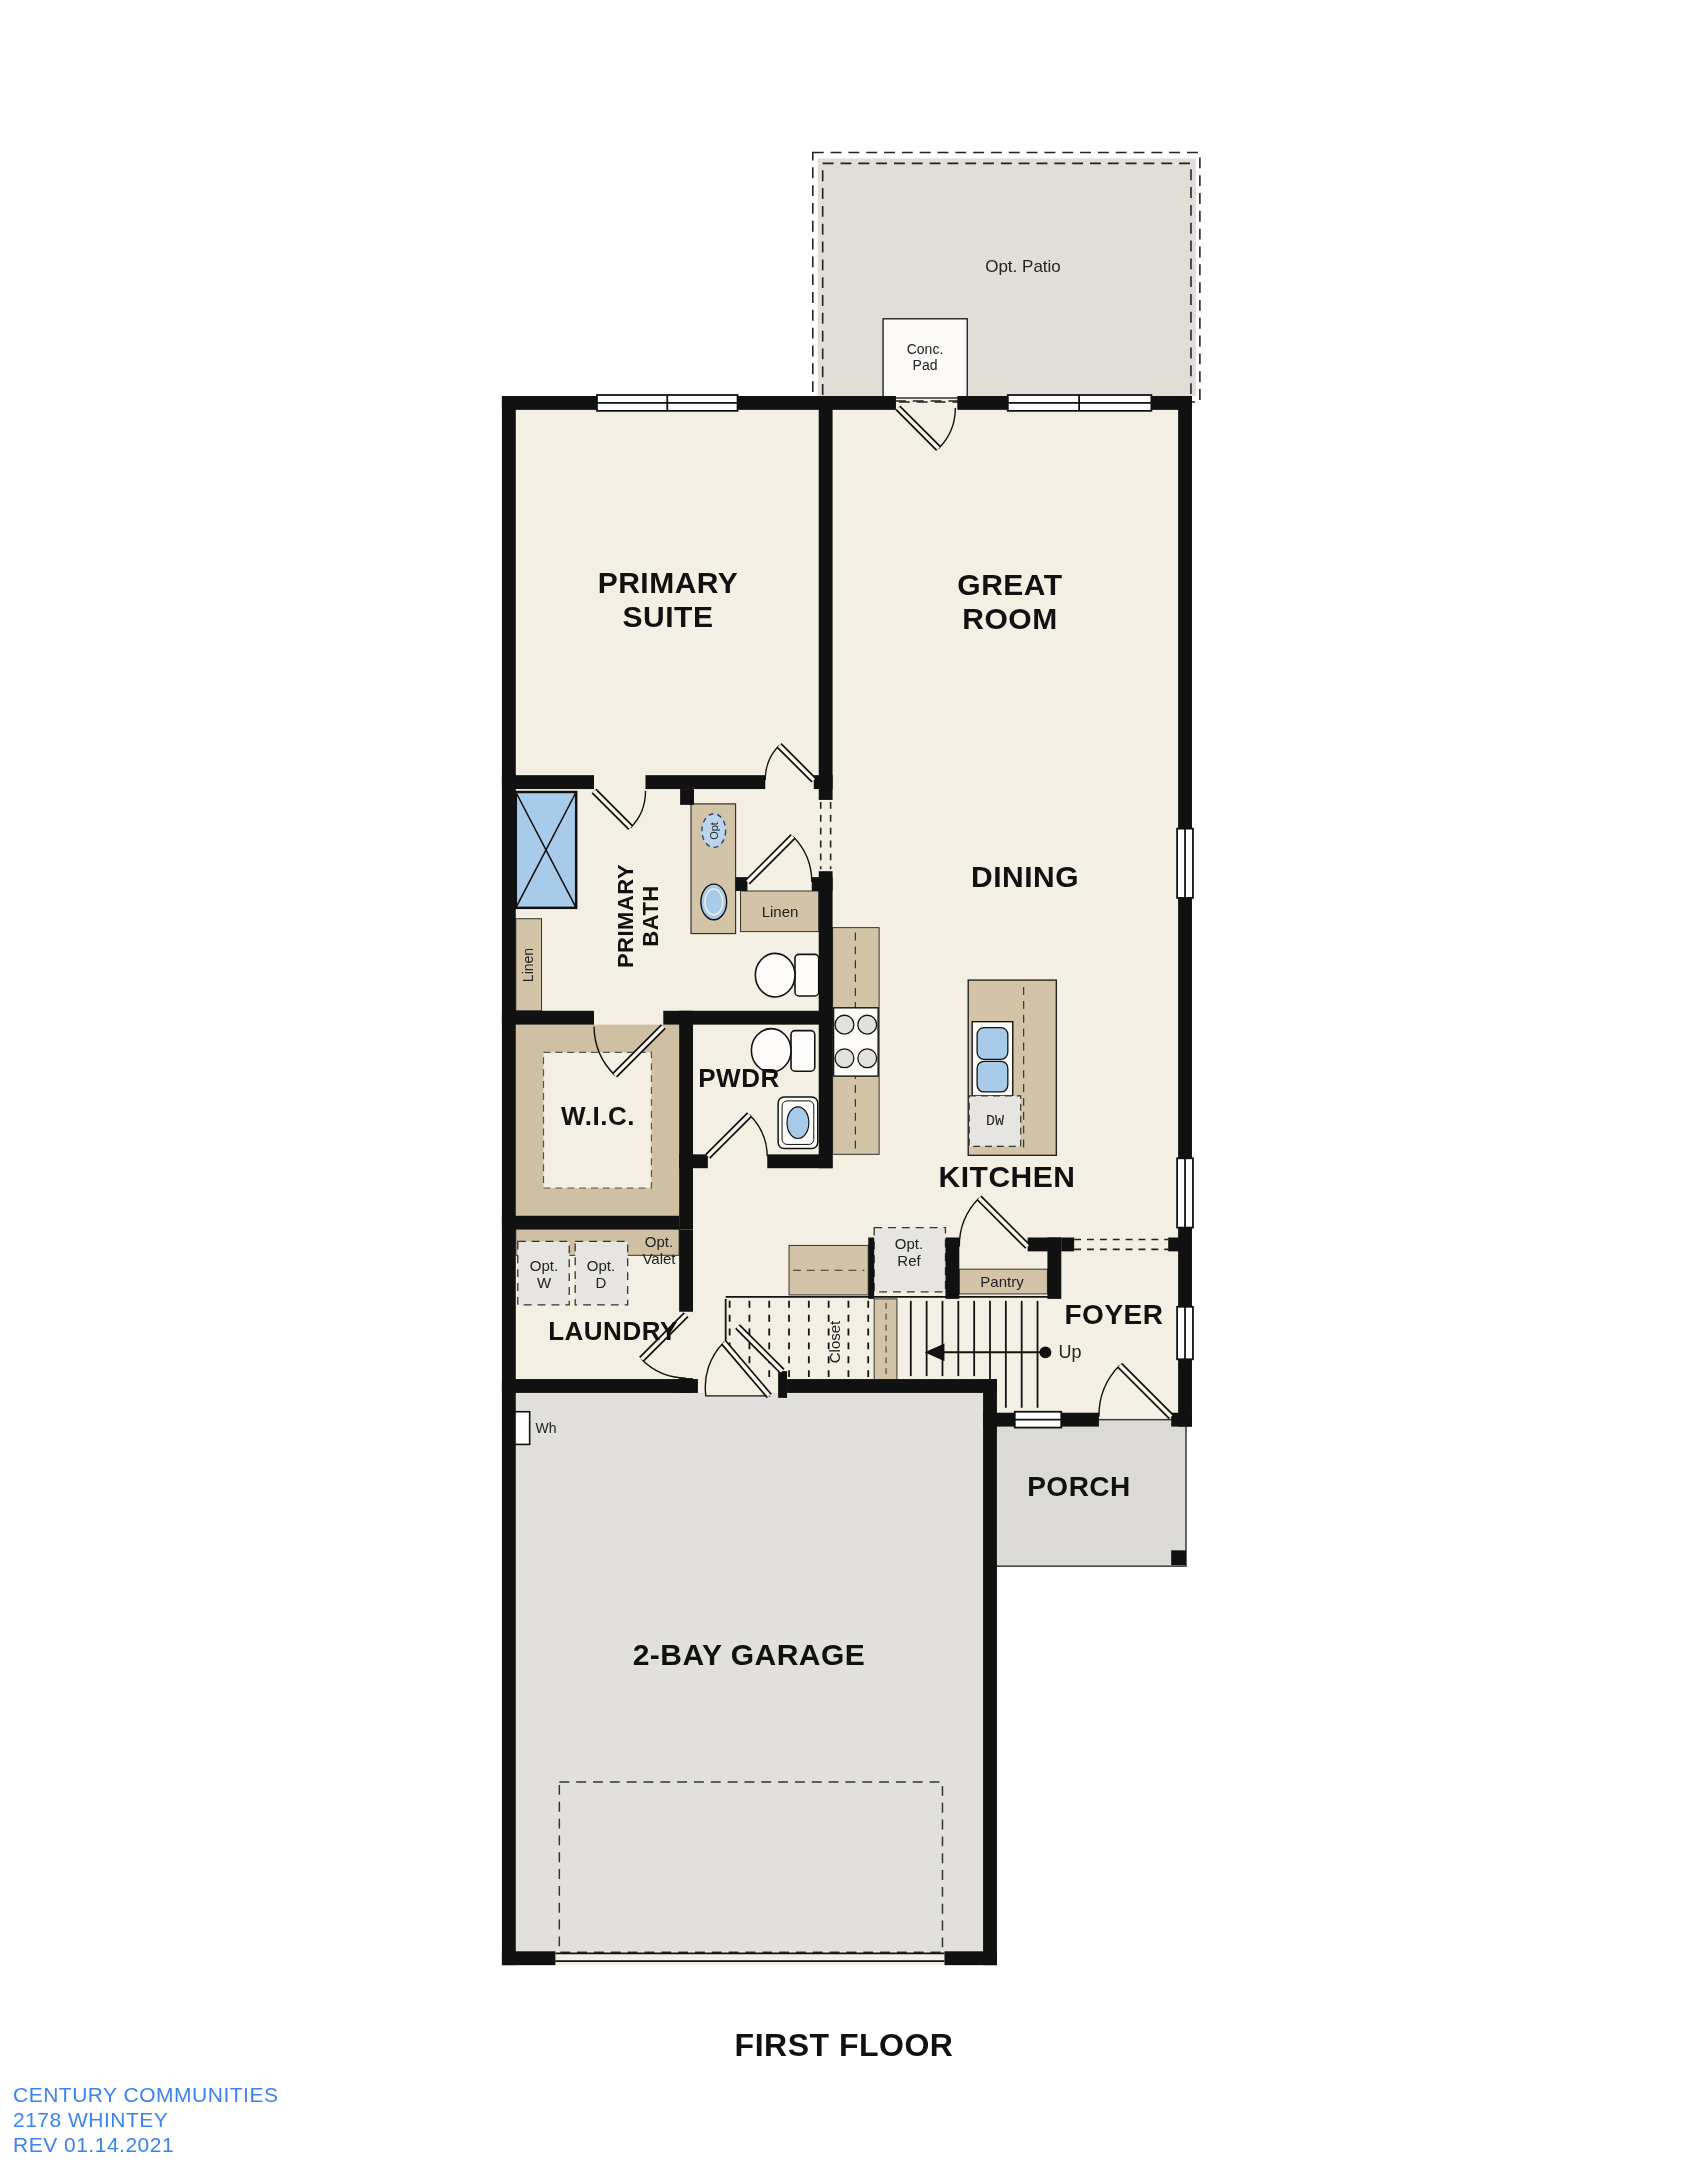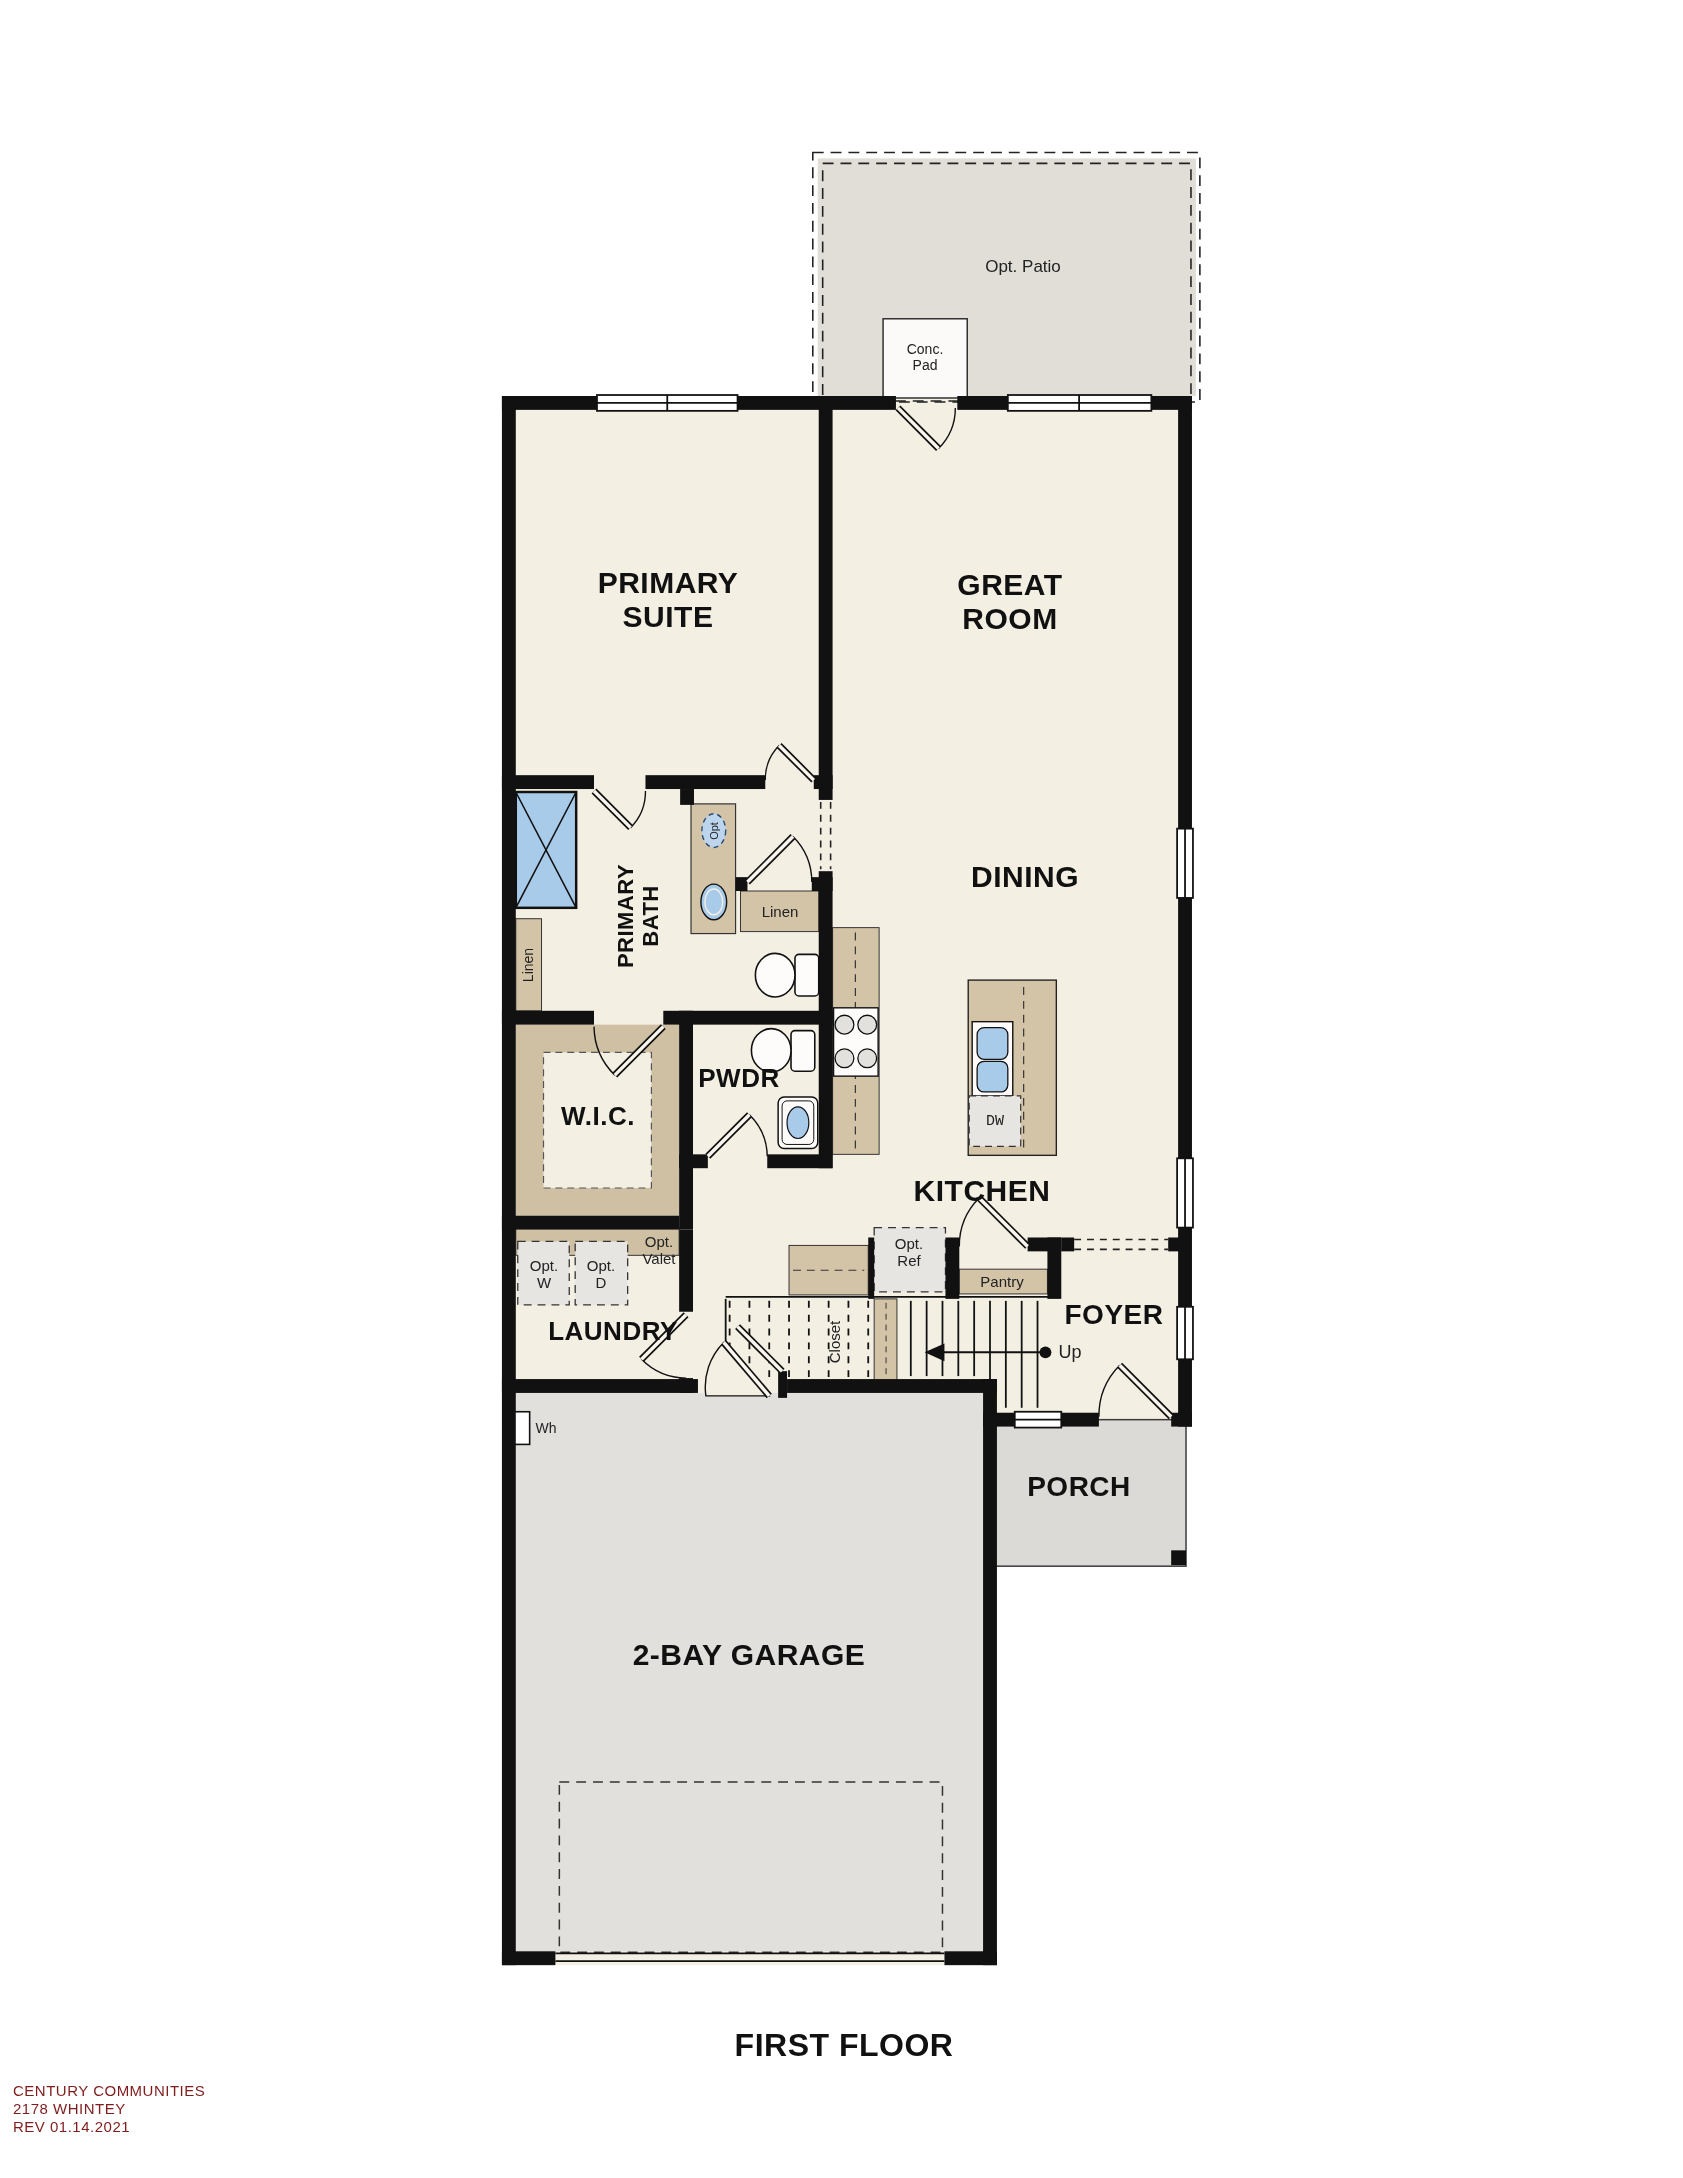--- a/index.html
+++ b/index.html
@@ -3,22 +3,22 @@
 <meta charset="utf-8">
 <style>
   html,body{margin:0;padding:0;background:#ffffff;}
   #stage{position:relative;width:1683px;height:2178px;background:#ffffff;overflow:hidden;
          font-family:"Liberation Sans",sans-serif;}
   #plan-svg{position:absolute;left:0;top:0;}
   .lbl{position:absolute;transform:translate(-50%,-50%);font-weight:bold;color:#111;
        white-space:pre-line;text-align:center;line-height:1.12;letter-spacing:0.5px;}
   .sm{font-weight:normal;color:#222;letter-spacing:0;}
   .rot{transform:translate(-50%,-50%) rotate(-90deg);}
-  .footer{position:absolute;left:13px;top:2082px;font-size:15px;line-height:1.2;
-          color:#7f1d1d;font-weight:normal;letter-spacing:0.5px;}
+  .footer{position:absolute;left:13px;top:2082px;font-size:21px;line-height:1.2;
+          color:#3b82f6;font-weight:normal;letter-spacing:0.5px;}
 </style>
 </head>
 <body>
 
 <div id="stage">
 
 <svg id="plan-svg" width="1683" height="2178" viewBox="0 0 1700 2200">
 
   <g>
     <rect x="826" y="160" width="382" height="240" fill="#e1ded8"></rect>
@@ -272,21 +272,21 @@
       <line x1="1183" y1="1431" x2="1131" y2="1379" stroke="#faf6ee" stroke-width="3.5"></line>
     </g>
   </g>
 </svg>
 
   <div class="lbl" style="left:668px;top:600px;font-size:30px;">PRIMARY
 SUITE</div>
   <div class="lbl" style="left:1010px;top:602px;font-size:30px;">GREAT
 ROOM</div>
   <div class="lbl" style="left:1025px;top:877px;font-size:30px;">DINING</div>
-  <div class="lbl" style="left:982px;top:1177px;font-size:30px;margin-top:14px;">KITCHEN</div>
+  <div class="lbl" style="left:1007px;top:1177px;font-size:30px;">KITCHEN</div>
   <div class="lbl rot" style="left:639px;top:916px;font-size:22px;">PRIMARY
 BATH</div>
   <div class="lbl" style="left:598px;top:1117px;font-size:26px;">W.I.C.</div>
   <div class="lbl" style="left:739px;top:1079px;font-size:26px;">PWDR</div>
   <div class="lbl" style="left:577px;top:1332px;font-size:26px;margin-left:36px;">LAUNDRY</div>
   <div class="lbl" style="left:1114px;top:1315px;font-size:28px;">FOYER</div>
   <div class="lbl" style="left:1079px;top:1487px;font-size:28px;">PORCH</div>
   <div class="lbl" style="left:749px;top:1655px;font-size:30px;">2-BAY GARAGE</div>
 
   <div class="lbl sm" style="left:1023px;top:267px;font-size:17px;">Opt. Patio</div>

